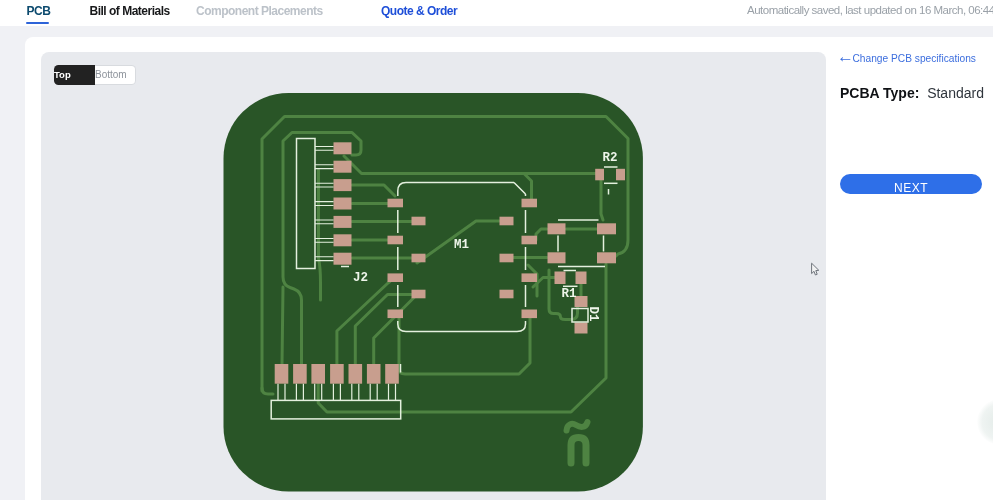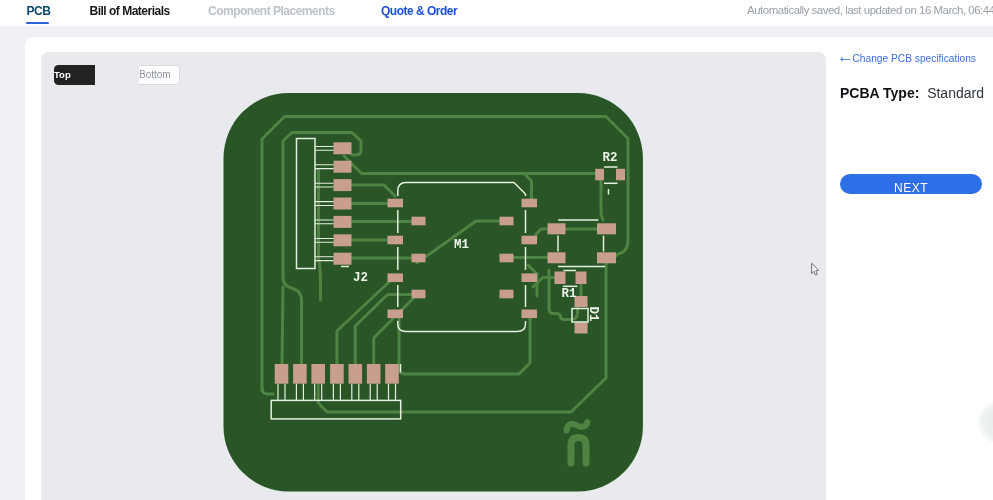--- a/index.html
+++ b/index.html
@@ -11,41 +11,41 @@
   .underline{position:absolute;left:26px;top:22px;width:23px;height:2.2px;
        background:#2d63d8;border-radius:2px;}
   .card{position:absolute;left:25px;top:37px;width:968px;height:463px;
        background:#ffffff;border-top-left-radius:8px;}
   .panel{position:absolute;left:40.5px;top:51.5px;width:785.5px;height:460px;
        background:#e8eaee;border-radius:8px;}
   .toggle{position:absolute;left:54px;top:64.8px;height:20.4px;display:flex;}
   .tbtn{height:20.4px;line-height:20.4px;text-align:left;font-size:10px;}
   .tbtn.top{width:41px;background:#222222;color:#fff;font-weight:700;border-radius:4.5px 0 0 4.5px;font-size:9.5px;}
   .tbtn.bottom{width:40px;background:#fff;color:#8d939b;border:1px solid #d8dbdf;border-left:none;
-       border-radius:0 4.5px 4.5px 0;height:18.4px;line-height:18.4px;margin-left:44px;}
+       border-radius:0 4.5px 4.5px 0;height:18.4px;line-height:18.4px;}
   .link{position:absolute;left:852.5px;top:52.7px;font-size:10.2px;color:#3c6ede;white-space:nowrap;}
   .linkarrow{position:absolute;left:837px;top:46.5px;font-size:17px;color:#3c6ede;}
   .specs{position:absolute;left:840px;top:81.4px;font-size:14px;color:#0f1115;}
   .srow{height:24.2px;line-height:24.2px;white-space:nowrap;}
   .srow b{font-weight:700;color:#0f1115;}
   .srow span{color:#2f353c;}
   .next{position:absolute;will-change:transform;left:840px;top:174px;width:142px;height:20px;border-radius:14px;
        background:#2e6fe8;color:#fff;font-size:12px;letter-spacing:.5px;
        text-align:center;line-height:28px;}
   .fadecircle{position:absolute;left:977px;top:399px;width:46px;height:46px;border-radius:50%;
        background:radial-gradient(circle,rgba(197,214,208,0.5) 0%,rgba(197,214,208,0.28) 55%,rgba(197,214,208,0) 72%);}
 </style>
 </head>
 <body>
   <div class="card"></div>
   <div class="panel"></div>
   <div class="nav">
     <span class="tab" style="left:26.5px;color:#0c4a6e;">PCB</span>
     <span class="tab" style="left:89.5px;color:#17181a;">Bill of Materials</span>
-    <span class="tab" style="left:208px;color:#bcc2c9;">Component Placements</span>
+    <span class="tab" style="left:196px;color:#bcc2c9;">Component Placements</span>
     <span class="tab" style="left:381px;color:#1d4ed8;">Quote &amp; Order</span>
     <span class="tab" style="left:747px;color:#9aa1a8;font-weight:400;font-size:11.5px;letter-spacing:-0.5px;">Automatically saved, last updated on 16 March, 06:44 pm</span>
   </div>
   <div class="underline"></div>
   <div class="toggle">
     <div class="tbtn top">Top</div>
     <div class="tbtn bottom">Bottom</div>
   </div>
   <div class="link">Change PCB specifications</div>
   <div class="linkarrow">←</div>

